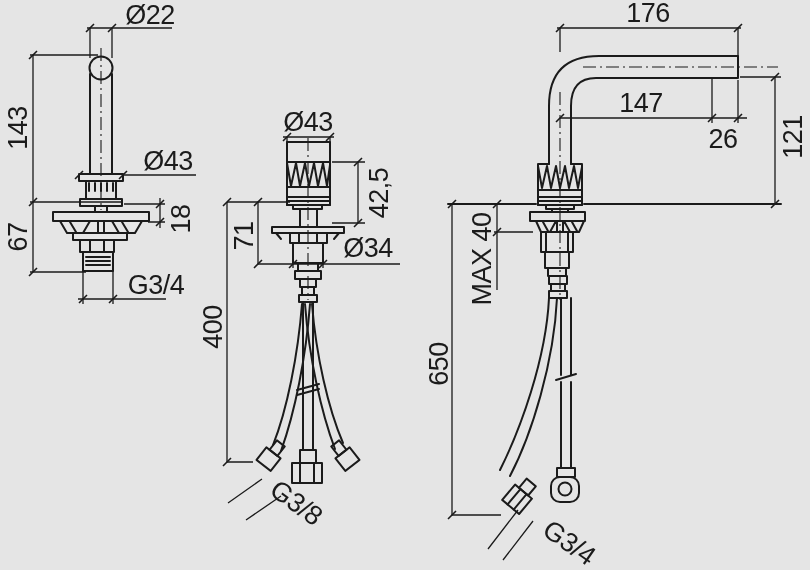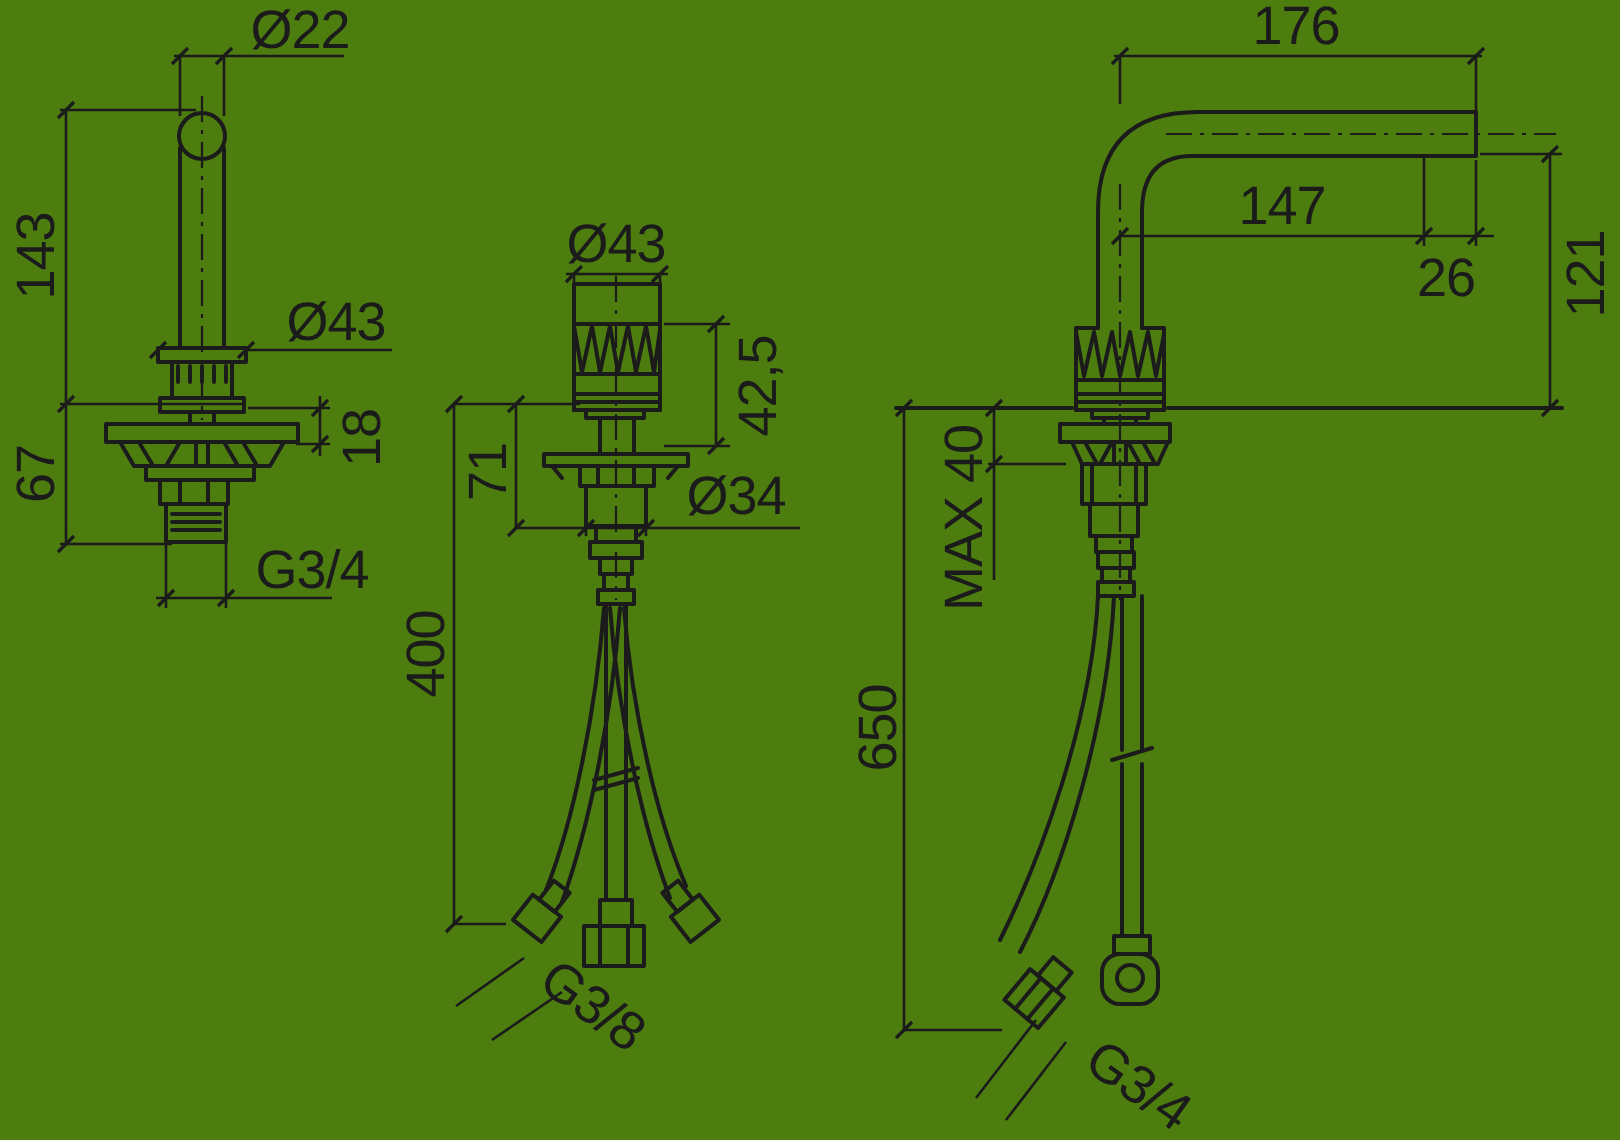--- a/index.html
+++ b/index.html
@@ -1,16 +1,16 @@
 <!DOCTYPE html>
 <html><head>
 <meta charset="utf-8">
 <style>
   html,body{margin:0;padding:0;background:#ffffff;width:810px;height:570px;overflow:hidden;}
-  #stage{width:810px;height:570px;position:relative;background:#4d7c0f;}
+  #stage{width:810px;height:570px;position:relative;background:#e5e5e5;}
   svg{display:block;}
   .ol{stroke:#1b1b1b;stroke-width:2;fill:none;stroke-linejoin:round;stroke-linecap:round;}
   .olf{stroke:#1b1b1b;stroke-width:2;fill:none;stroke-linejoin:round;}
   .dl{stroke:#1b1b1b;stroke-width:1.3;fill:none;stroke-linecap:butt;}
   .cl{stroke:#1b1b1b;stroke-width:1.1;fill:none;stroke-dasharray:13 4 2 4;}
   .tk{stroke:#1b1b1b;stroke-width:1.6;fill:none;}
   text{font-family:"Liberation Sans","DejaVu Sans",sans-serif;font-size:27px;fill:#1b1b1b;letter-spacing:-0.5px;}
 </style>
 </head>
 <body>

